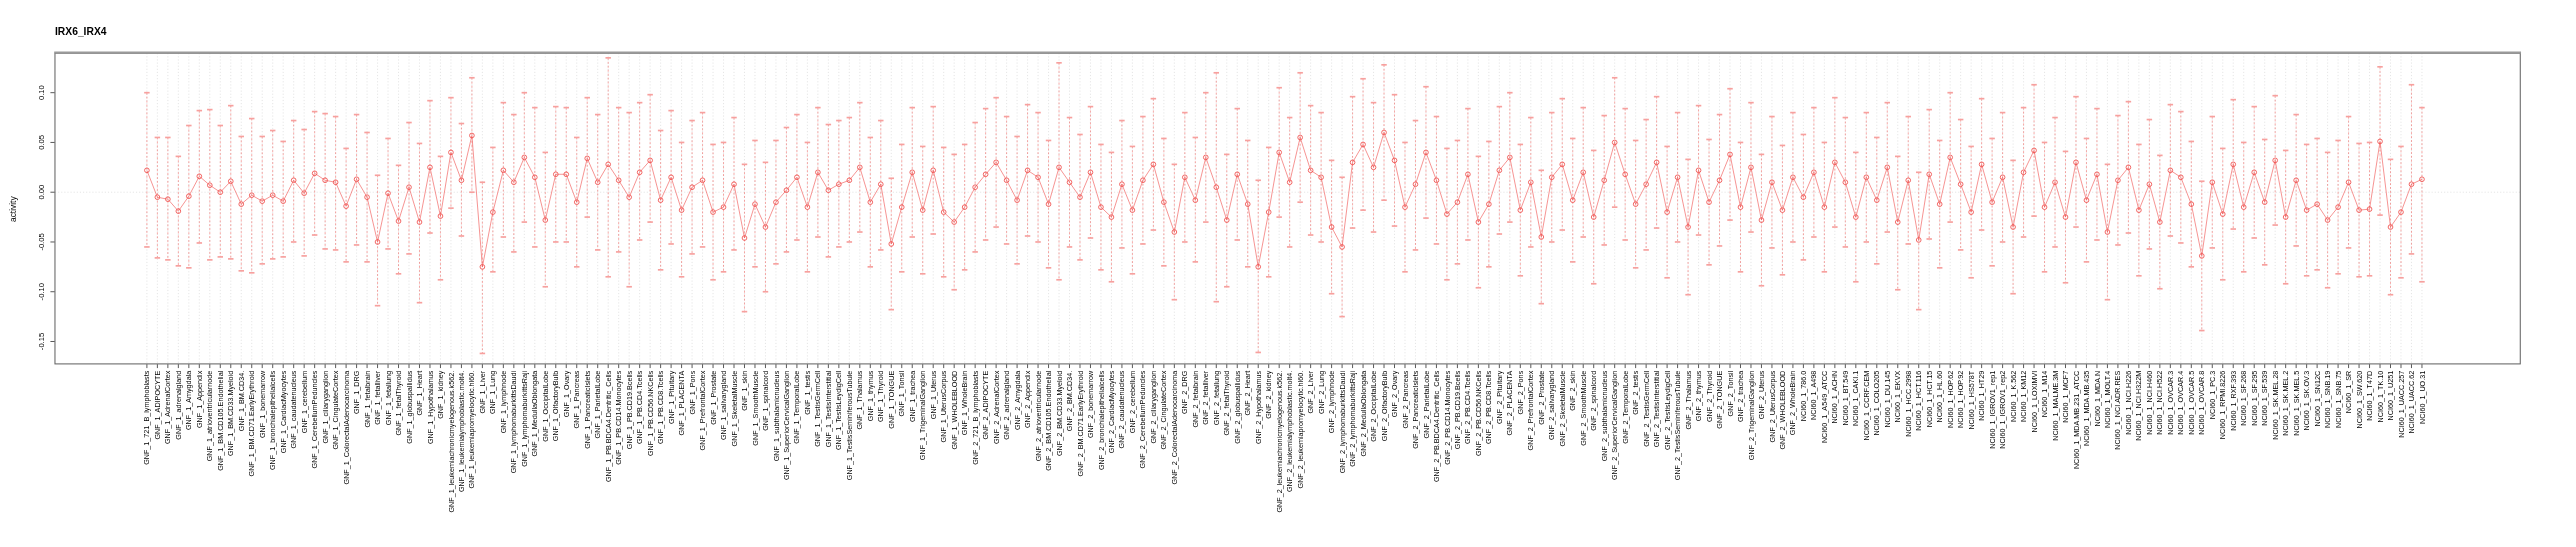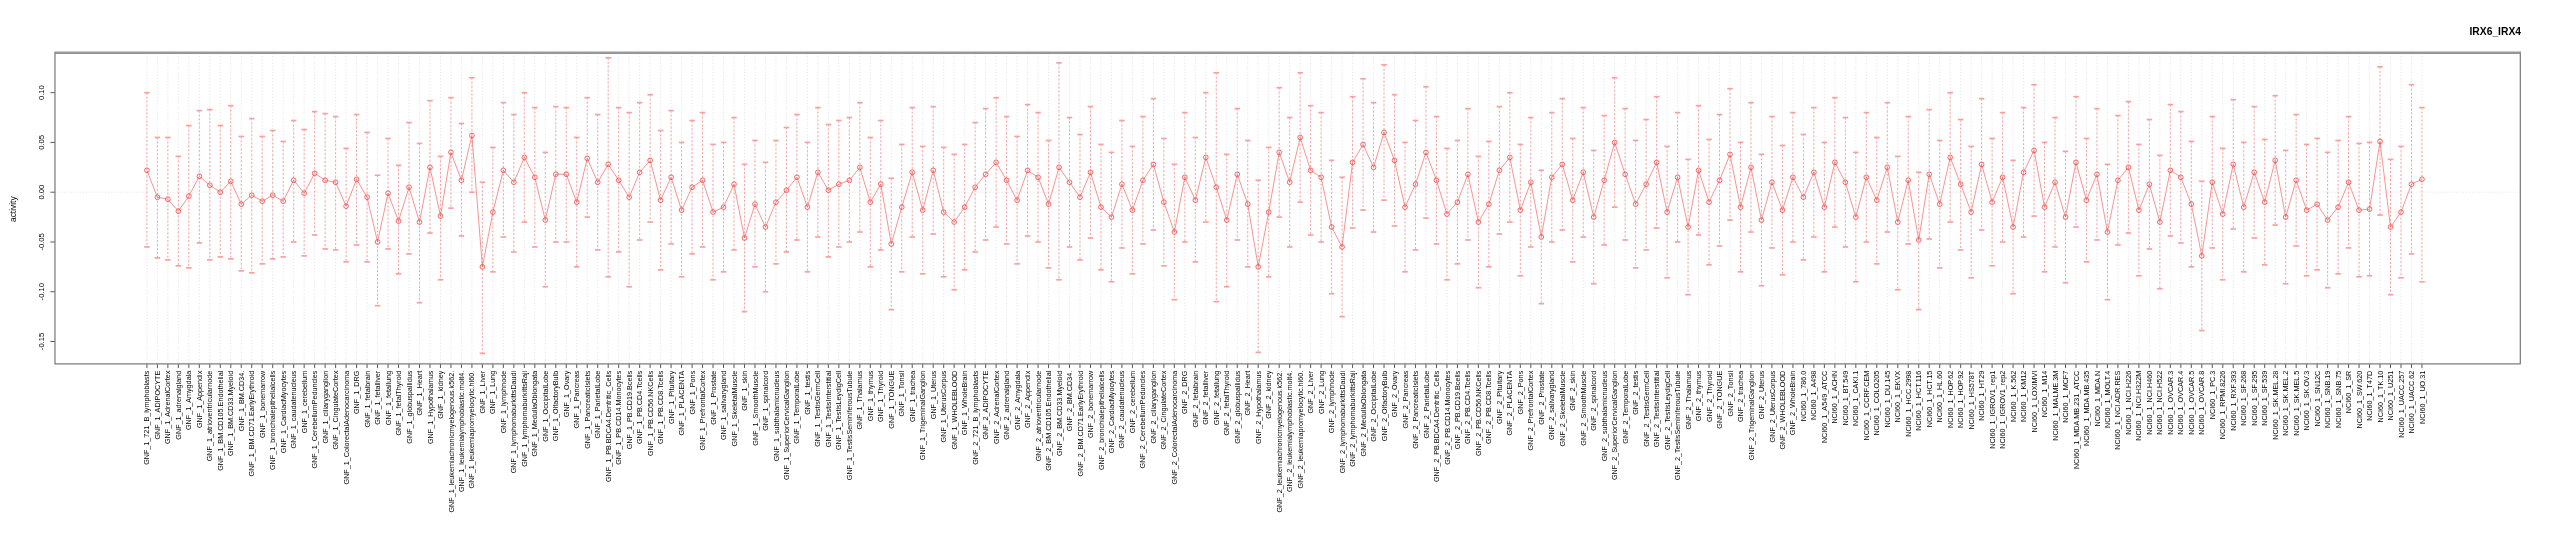--- a/index.html
+++ b/index.html
@@ -1,18 +1,18 @@
 <!DOCTYPE html>
 <html style="font-size:12px"><head>
 <meta charset="utf-8">
 <style>
   html,body{margin:0;padding:0;background:#ffffff;}
   .figure{position:relative;width:2576px;height:547px;background:#ffffff;overflow:hidden;
           font-family:"Liberation Sans",sans-serif;}
-  .title{position:absolute;left:55px;top:26px;width:2466px;text-align:right;
+  .title{position:absolute;left:55px;top:26px;width:2466px;text-align:left;
          font-size:10.3px;font-weight:bold;color:#000;}
   .ylab{position:absolute;left:7.6px;top:222px;transform:rotate(-90deg);
         transform-origin:0 0;font-size:8.4px;color:#000;white-space:nowrap;}
   svg{position:absolute;left:0;top:0;}
   text{font-family:"Liberation Sans",sans-serif;}
 </style>
 </head>
 <body>
 
 <div class="figure">

